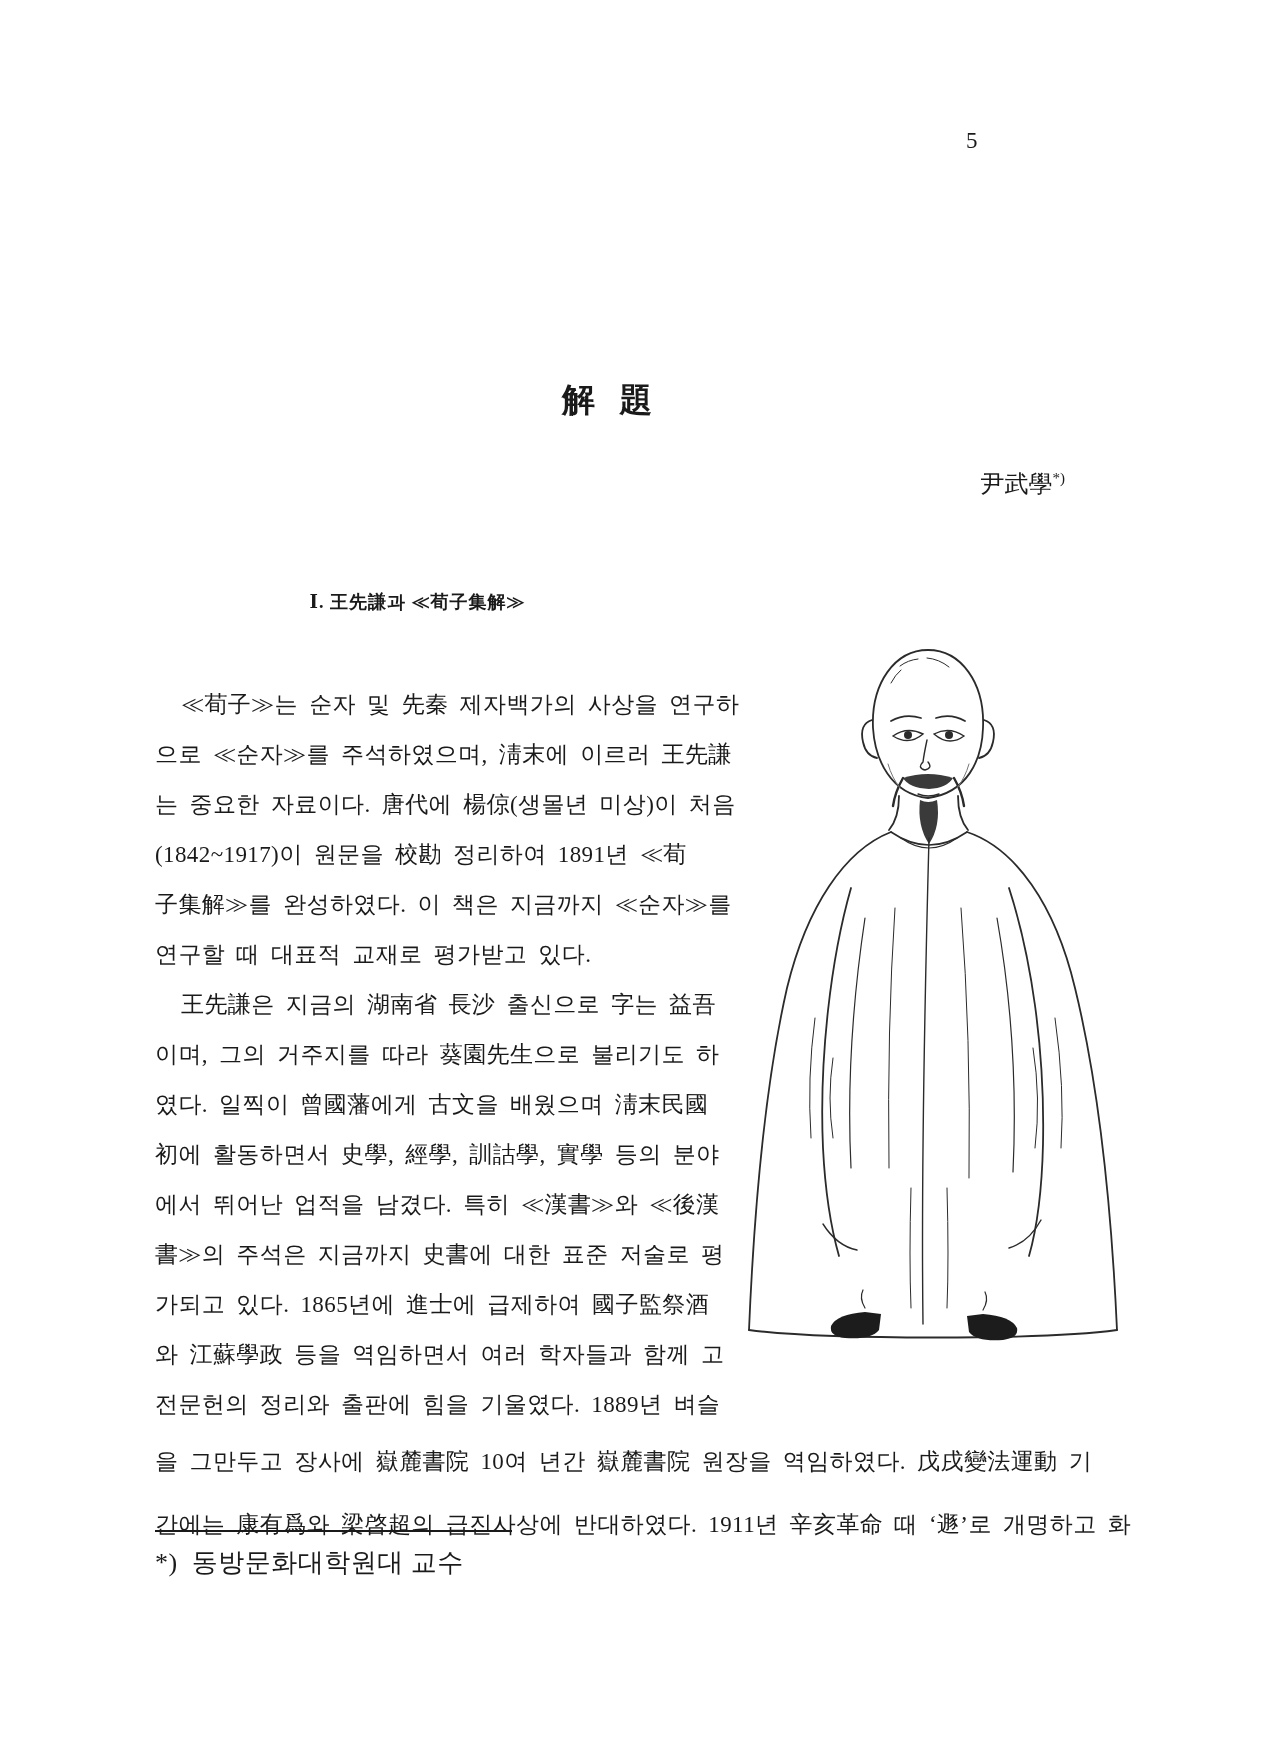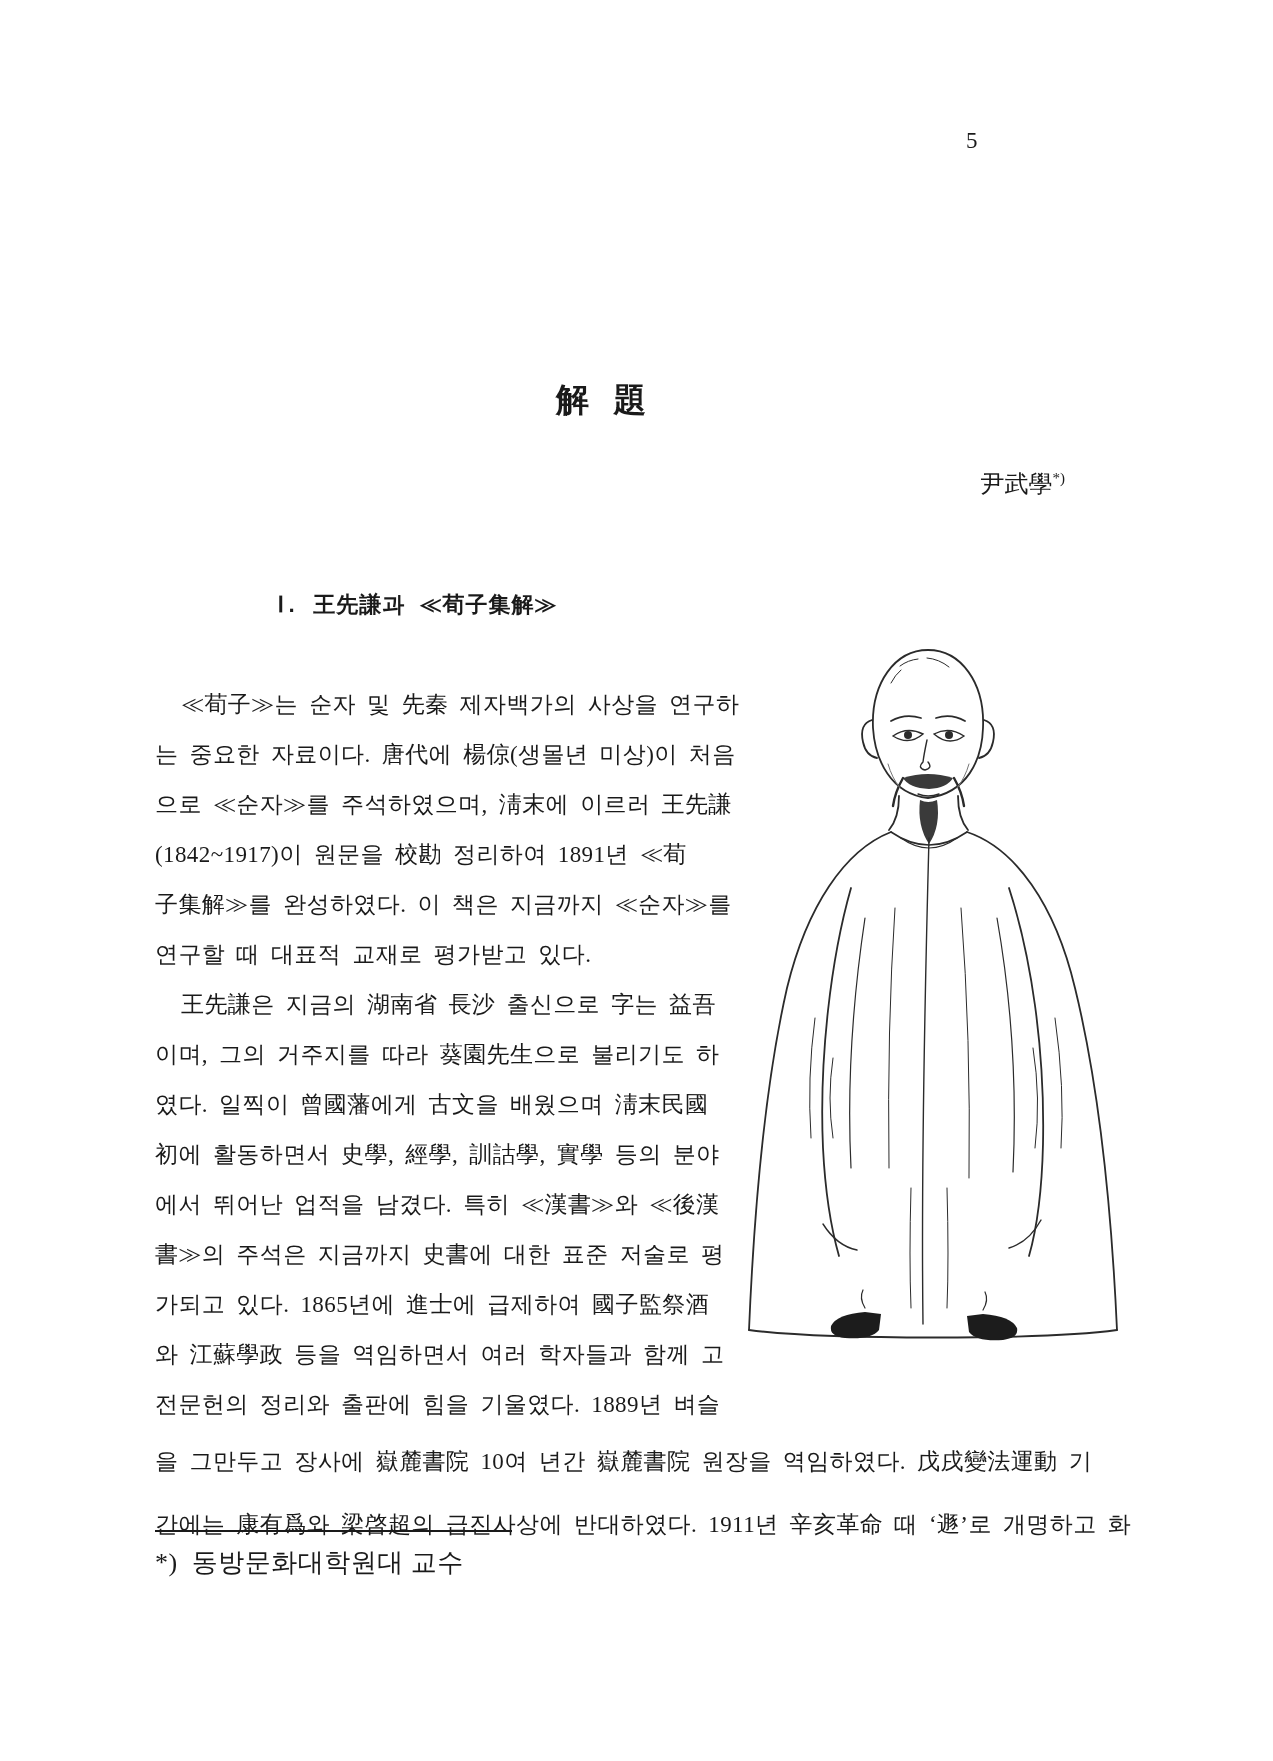--- a/index.html
+++ b/index.html
@@ -25,44 +25,44 @@
   .doc-title {
     position: absolute;
     top: 378px;
     left: 0;
     width: 1210px;
     margin: 0;
     text-align: center;
     font-size: 33px;
     font-weight: bold;
     letter-spacing: 8px;
+    padding-left: 6px;
   }
   .author-line {
     position: absolute;
     top: 468px;
     right: 208px;
     font-size: 24px;
     margin-left: 24px;
   }
   .author-line sup {
     font-size: 15px;
     vertical-align: super;
   }
   .section-heading {
     position: absolute;
     top: 590px;
     left: 155px;
     width: 525px;
     margin: 0;
     text-align: center;
-    font-size: 22px;
+    font-size: 18px;
     font-weight: bold;
     letter-spacing: 1px;
     white-space: nowrap;
-    font-family: Liberation Mono, monospace;
   }
   .body-text {
     position: absolute;
     top: 680px;
     left: 155px;
     width: 975px;
   }
   .line {
     margin: 0;
     font-size: 23px;
@@ -184,22 +184,22 @@
       <path d="M150,724 q-28,2 -34,14 q-2,10 14,12 q26,2 34,-8 l2,-16 Z" fill="#1c1c1c" stroke="none"></path>
       <path d="M268,726 q28,2 34,14 q2,10 -14,12 q-26,2 -34,-8 l-2,-16 Z" fill="#1c1c1c" stroke="none"></path>
       <path d="M150,720 q-6,-10 -2,-18 M268,722 q6,-10 2,-18" stroke-width="1.2"></path>
     </svg>
   </div>
 
   <h2 class="section-heading">Ⅰ. 王先謙과 ≪荀子集解≫</h2>
 
   <div class="body-text">
     <p class="line indent">≪荀子≫는 순자 및 先秦 제자백가의 사상을 연구하</p>
+    <p class="line">으로 ≪순자≫를 주석하였으며, 淸末에 이르러 王先謙</p>
     <p class="line">는 중요한 자료이다. 唐代에 楊倞(생몰년 미상)이 처음</p>
-    <p class="line">으로 ≪순자≫를 주석하였으며, 淸末에 이르러 王先謙</p>
     <p class="line">(1842~1917)이 원문을 校勘 정리하여 1891년 ≪荀</p>
     <p class="line">子集解≫를 완성하였다. 이 책은 지금까지 ≪순자≫를</p>
     <p class="line">연구할 때 대표적 교재로 평가받고 있다.</p>
     <p class="line indent">王先謙은 지금의 湖南省 長沙 출신으로 字는 益吾</p>
     <p class="line">이며, 그의 거주지를 따라 葵園先生으로 불리기도 하</p>
     <p class="line">였다. 일찍이 曾國藩에게 古文을 배웠으며 淸末民國</p>
     <p class="line">初에 활동하면서 史學, 經學, 訓詁學, 實學 등의 분야</p>
     <p class="line">에서 뛰어난 업적을 남겼다. 특히 ≪漢書≫와 ≪後漢</p>
     <p class="line">書≫의 주석은 지금까지 史書에 대한 표준 저술로 평</p>
     <p class="line">가되고 있다. 1865년에 進士에 급제하여 國子監祭酒</p>

